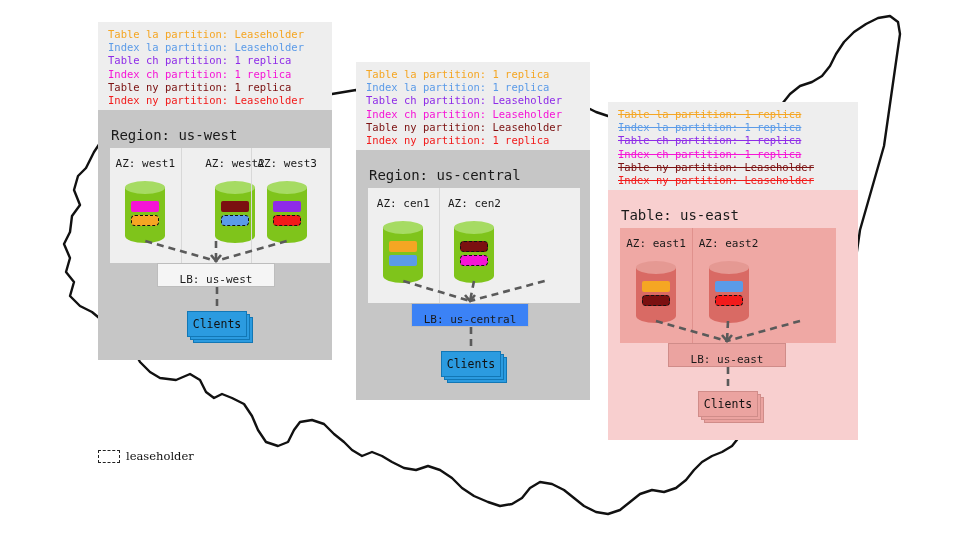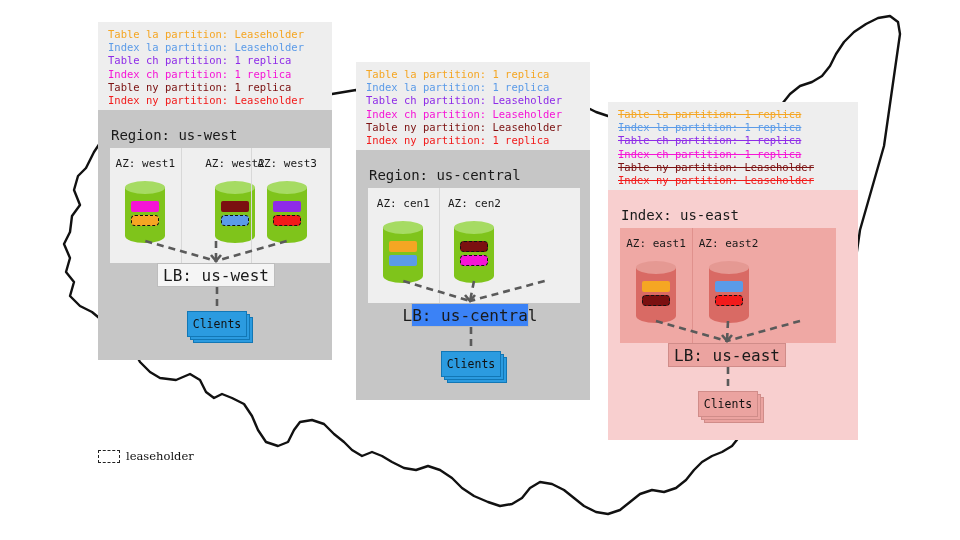--- a/index.html
+++ b/index.html
@@ -48,22 +48,22 @@
   .cyl-body{position:absolute;left:0;top:7px;border-radius:0 0 50% 50%/0 0 13% 13%;}
   .cyl-top{position:absolute;left:0;top:0;border-radius:50%/50%;}
   .ranges{position:absolute;left:0;right:0;top:20px;display:flex;
           flex-direction:column;align-items:center;gap:3px;}
   .range{box-sizing:border-box;border-radius:2px;}
   .range.lease{border:1.6px dashed #111111;border-radius:4px;}
 
   
   .lb{
     position:absolute;z-index:6;box-sizing:border-box;
-    display:flex;align-items:center;justify-content:center;
-    font-size:16px;white-space:pre;color:#1a1a1a;
+    display:flex;align-items:flex-end;justify-content:center;
+    font-size:11px;white-space:pre;color:#1a1a1a;
   }
   .clients{
     position:absolute;z-index:6;box-sizing:border-box;
     display:flex;align-items:center;justify-content:center;
     font-size:11.5px;white-space:pre;color:#111111;
   }
   .clients .shadow{position:absolute;box-sizing:border-box;}
 
   
   .conn{position:absolute;z-index:4;}
@@ -225,21 +225,21 @@
   <div class="legend-box" style="left:608px;top:102px;width:250px;height:88px;">
       <div class="legend-line struck" style="color: rgb(245, 166, 35); text-decoration-color: rgb(245, 166, 35);">Table la partition: 1 replica</div>
       <div class="legend-line struck" style="color: rgb(91, 155, 232); text-decoration-color: rgb(91, 155, 232);">Index la partition: 1 replica</div>
       <div class="legend-line struck" style="color: rgb(142, 43, 232); text-decoration-color: rgb(142, 43, 232);">Table ch partition: 1 replica</div>
       <div class="legend-line struck" style="color: rgb(245, 21, 214); text-decoration-color: rgb(245, 21, 214);">Index ch partition: 1 replica</div>
       <div class="legend-line struck" style="color: rgb(123, 16, 16); text-decoration-color: rgb(123, 16, 16);">Table ny partition: Leaseholder</div>
       <div class="legend-line struck" style="color: rgb(242, 26, 26); text-decoration-color: rgb(242, 26, 26);">Index ny partition: Leaseholder</div>
     </div>
 
   <div class="region" style="left:608px;top:190px;width:250px;height:250px;background:#F8CFCF;">
-    <div class="region-title" style="position:absolute;left:13px;top:17px;">Index: us-east</div>
+    <div class="region-title" style="position:absolute;left:13px;top:17px;">Table: us-east</div>
   </div>
   <div class="az-wrap" style="left:620px;top:228px;width:216px;height:115px;background:#EFA8A4;z-index:3;">
       <div class="az" style="width: 72px; height: 100%;">
         <div class="az-title">AZ: east1</div>
         <div class="node" style="width: 40px; height: 62px;">
           <div class="cyl-body" style="width: 40px; height: 55px; background: rgb(217, 106, 100);"></div>
           <div class="cyl-top" style="width: 40px; height: 13px; background: rgb(229, 153, 147);"></div>
           <div class="ranges">
             <div class="range" style="width: 28px; height: 11px; background: rgb(245, 166, 35);"></div>
             <div class="range lease" style="width: 28px; height: 11px; background: rgb(123, 16, 16);"></div>

